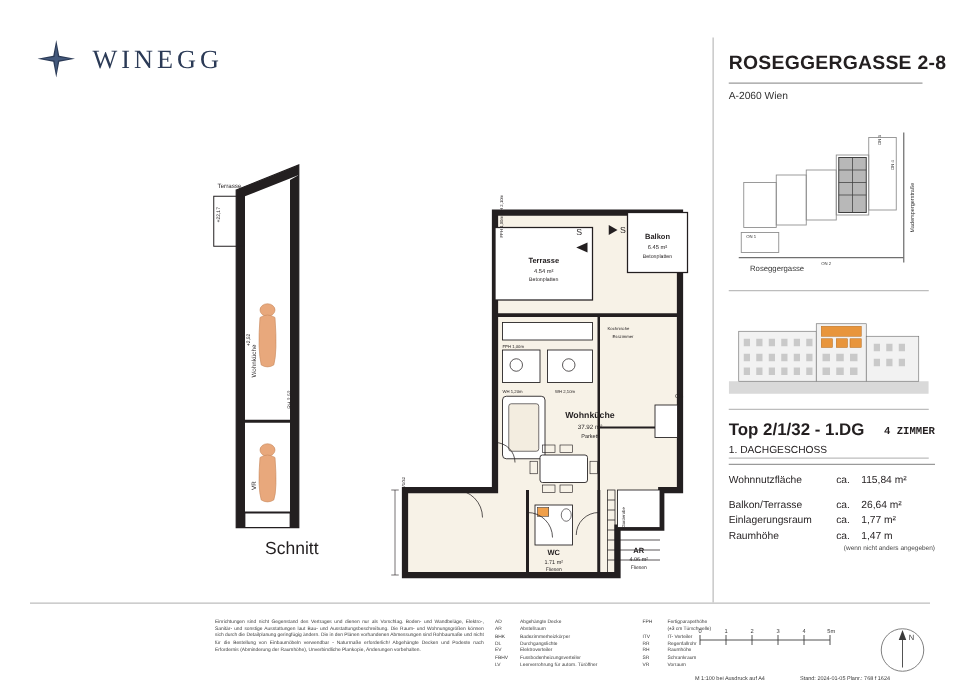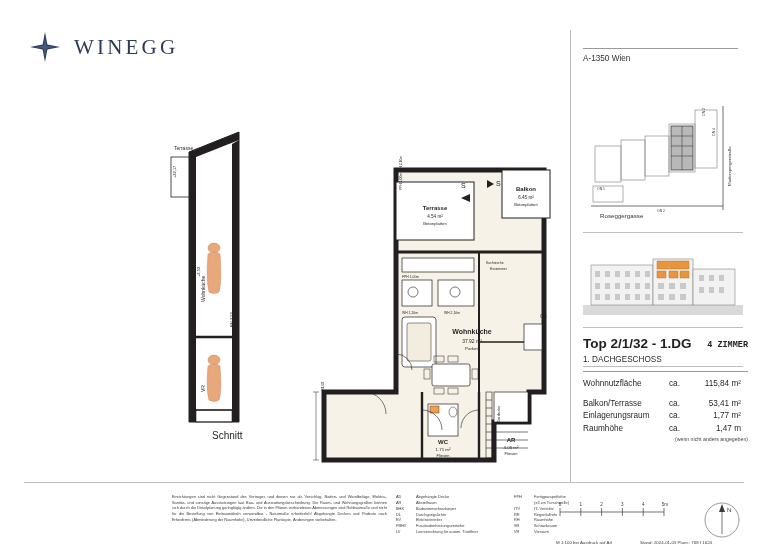--- a/index.html
+++ b/index.html
@@ -26,38 +26,38 @@
   .title-sub { font-size:8.2px; margin-top:5px; color:#333; }
 
   
   .vline { position:absolute; background:#bdbdbd; width:1px; }
   .hline { position:absolute; background:#bdbdbd; height:1px; }
 
   
   .plan { position:absolute; left:24px; top:92px; width:540px; height:380px; }
   .plan svg { display:block; }
 
-  .schnitt-label { position:absolute; left:212px; top:430px; font-size:10px; color:#231f20;text-align:center; }
+  .schnitt-label { position:absolute; left:212px; top:430px; font-size:14px; color:#231f20;text-align:center; }
 
   
   .loc-plan { position:absolute; left:583px; top:100px; width:160px; height:130px; }
   .loc-plan svg { display:block; }
   .loc-caption { position:absolute; left:600px; top:212px; font-size:6.2px; color:#333; }
 
   .elev { position:absolute; left:583px; top:243px; width:160px; height:80px; }
 
   .info { position:absolute; left:583px; top:336px; width:165px; }
   .info-top { font-size:13.5px; font-weight:bold; display:flex; justify-content:space-between;text-align:center; }
   .info-top .zimmer { font-size:8.5px; font-weight:bold; padding-top:4px;font-family:Liberation Mono, monospace;}
   .info-sub { font-size:8.2px; margin-top:4px; }
   .info-rule { border-bottom:1px solid #9a9a9a; margin:7px 0 7px 0; }
   .info-row { display:flex; font-size:8.2px; margin-bottom:3.5px; }
   .info-row .lbl { width:86px; }
   .info-row .ca { width:20px; }
-  .info-row .val { text-align:right; width:52px; }
+  .info-row .val { text-align:left; width:52px; }
   .info-note { font-size:5.2px; color:#444; margin-top:2px; }
 
   
   .footer-line { position:absolute; left:24px; top:482px; width:720px; height:1px; background:#bdbdbd; }
   .footer { position:absolute; left:24px; top:492px; width:722px; height:60px; }
   .arch-logo { position:absolute; left:6px; top:4px; display:flex; align-items:flex-start; gap:5px; }
   .arch-m { font-size:22px; color:#6b6b6b; font-family:"Liberation Serif", serif; letter-spacing:1px;}
   .arch-name { font-size:11px; font-weight:bold; color:#4d4d4d; line-height:1.05; padding-top:5px;}
   .arch-sub { font-size:6.5px; color:#6b6b6b; font-weight:normal; letter-spacing:.4px;}
 
@@ -83,22 +83,23 @@
     <span class="logo-star">
       <svg width="30" height="30" viewBox="0 0 30 30">
         <path d="M15 0 L17.4 12.6 L30 15 L17.4 17.4 L15 30 L12.6 17.4 L0 15 L12.6 12.6 Z" fill="#2b3a56"></path>
         <path d="M15 3.5 L16.4 13.6 L26.5 15 L16.4 16.4 L15 26.5 L13.6 16.4 L3.5 15 L13.6 13.6 Z" fill="#44597c"></path>
       </svg>
     </span>
     <span class="logo-text">WINEGG</span>
   </div>
 
   <div class="title-block">
+    <div class="title-main">ROSEGGERGASSE 2-8</div>
     <div class="title-rule"></div>
-    <div class="title-sub">A-1350 Wien</div>
+    <div class="title-sub">A-2060 Wien</div>
   </div>
 
   <div class="vline" style="left:570px; top:30px; height:452px;"></div>
 
   <div class="hline" style="left:583px; top:232px; width:160px;"></div>
   <div class="hline" style="left:583px; top:327px; width:160px;"></div>
   <div class="hline" style="left:583px; top:366px; width:160px;"></div>
 
   <div class="plan">
     <svg width="540" height="380" viewBox="0 0 540 380">
@@ -362,21 +363,21 @@
 
     <div class="info-row">
       <span class="lbl">Wohnnutzfläche</span>
       <span class="ca">ca.</span>
       <span class="val">115,84 m²</span>
     </div>
     <div style="height:7px"></div>
     <div class="info-row">
       <span class="lbl">Balkon/Terrasse</span>
       <span class="ca">ca.</span>
-      <span class="val">53,41 m²</span>
+      <span class="val">26,64 m²</span>
     </div>
     <div class="info-row">
       <span class="lbl">Einlagerungsraum</span>
       <span class="ca">ca.</span>
       <span class="val">1,77 m²</span>
     </div>
     <div class="info-row">
       <span class="lbl">Raumhöhe</span>
       <span class="ca">ca.</span>
       <span class="val">1,47 m</span>

